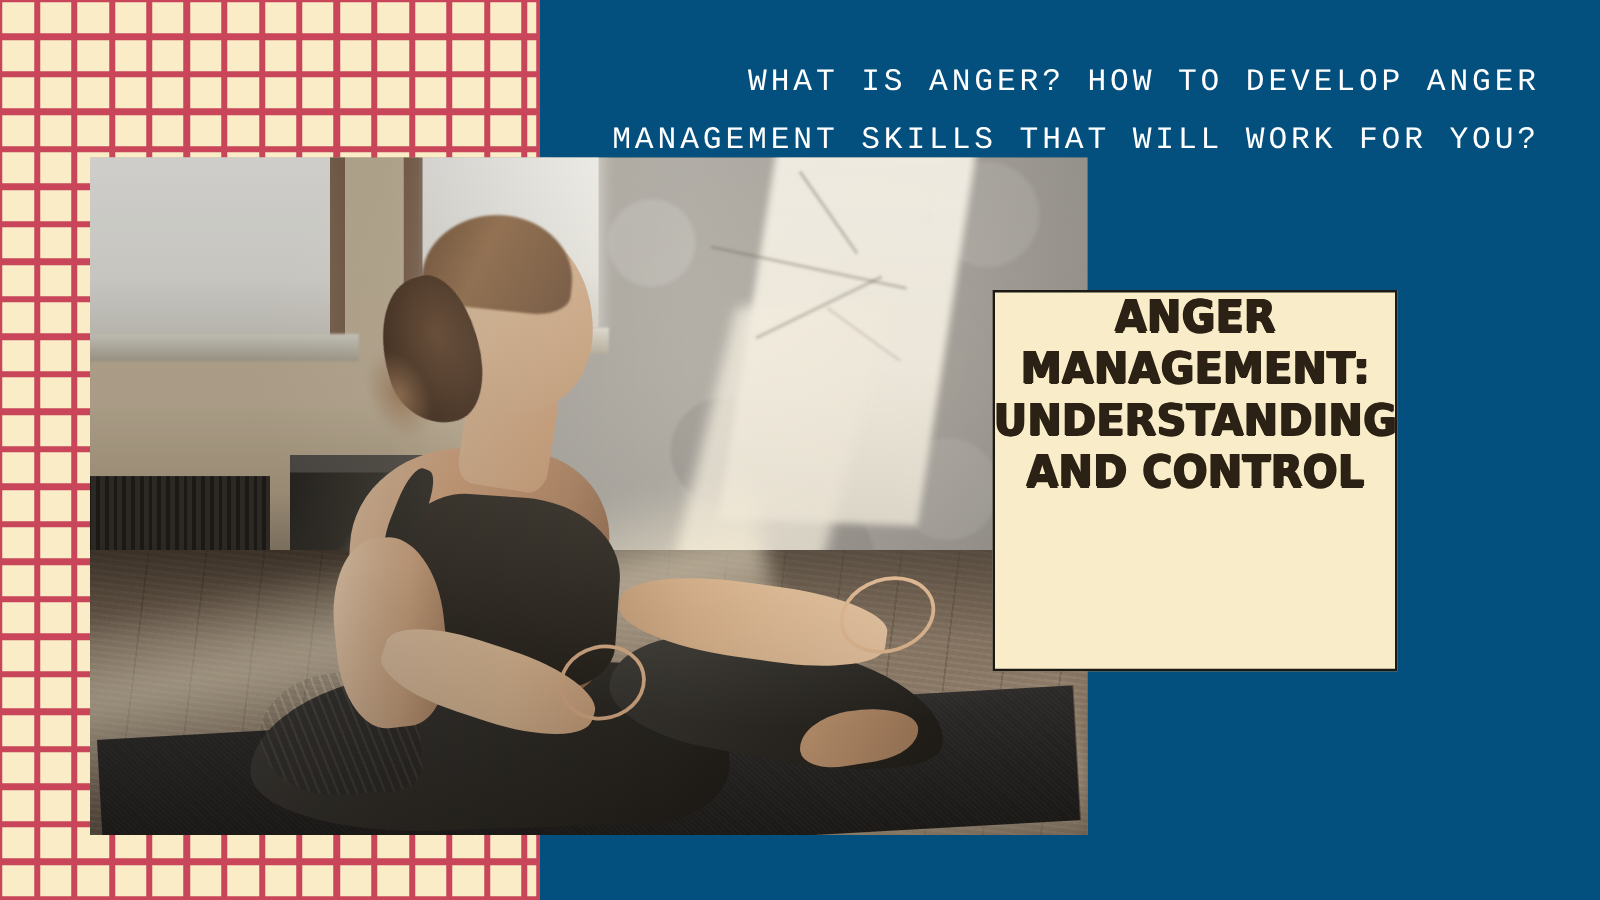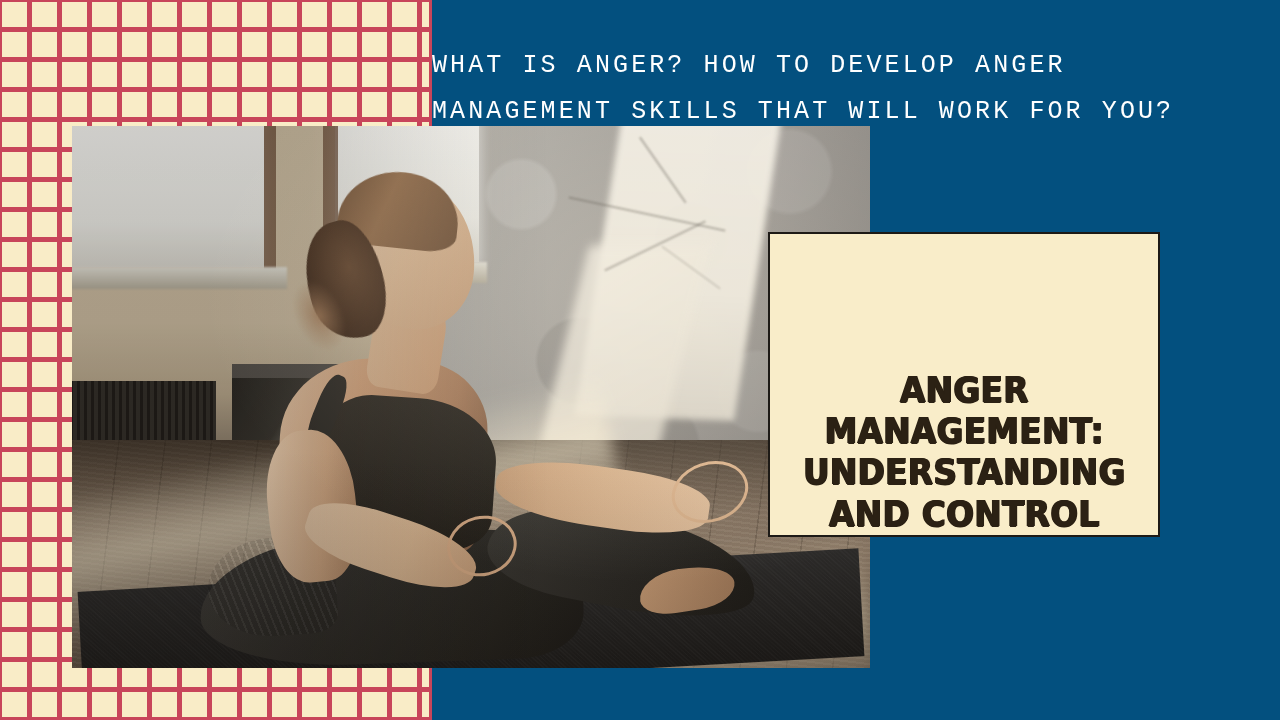--- a/index.html
+++ b/index.html
@@ -46,21 +46,21 @@
     height: 720px;
     background: #03507f;
   }
 
   
   .heading {
     position: absolute;
     left: 432px;
     top: 26px;
     width: 800px;
-    text-align: left;
+    text-align: right;
     color: #ffffff;
     font-family: "Liberation Mono", "DejaVu Sans Mono", monospace;
     font-size: 25px;
     line-height: 1.85;
     letter-spacing: 3.1px;
     font-weight: 400;
     white-space: pre-line;
   }
 
   
@@ -440,29 +440,29 @@
     inset: 0;
     background:
       radial-gradient(ellipse at 72% 30%, rgba(255,246,226,.22), rgba(0,0,0,0) 55%),
       linear-gradient(to bottom, rgba(0,0,0,0) 60%, rgba(25,18,12,.22) 100%);
     pointer-events: none;
   }
 
   
   .title-card {
     position: absolute;
-    left: 768px;
+    left: 794px;
     top: 232px;
-    width: 392px;
+    width: 324px;
     height: 305px;
     background: #f9edc9;
     border: 2px solid #1d1a16;
     box-sizing: border-box;
     display: flex;
-    align-items: flex-end;
+    align-items: flex-start;
     justify-content: center;
   }
   .title-text {
     margin: 0;
     padding: 0 6px;
     text-align: center;
     color: #2b2114;
     font-family: "DejaVu Sans", sans-serif;
     font-weight: 700;
     font-size: 35px;

